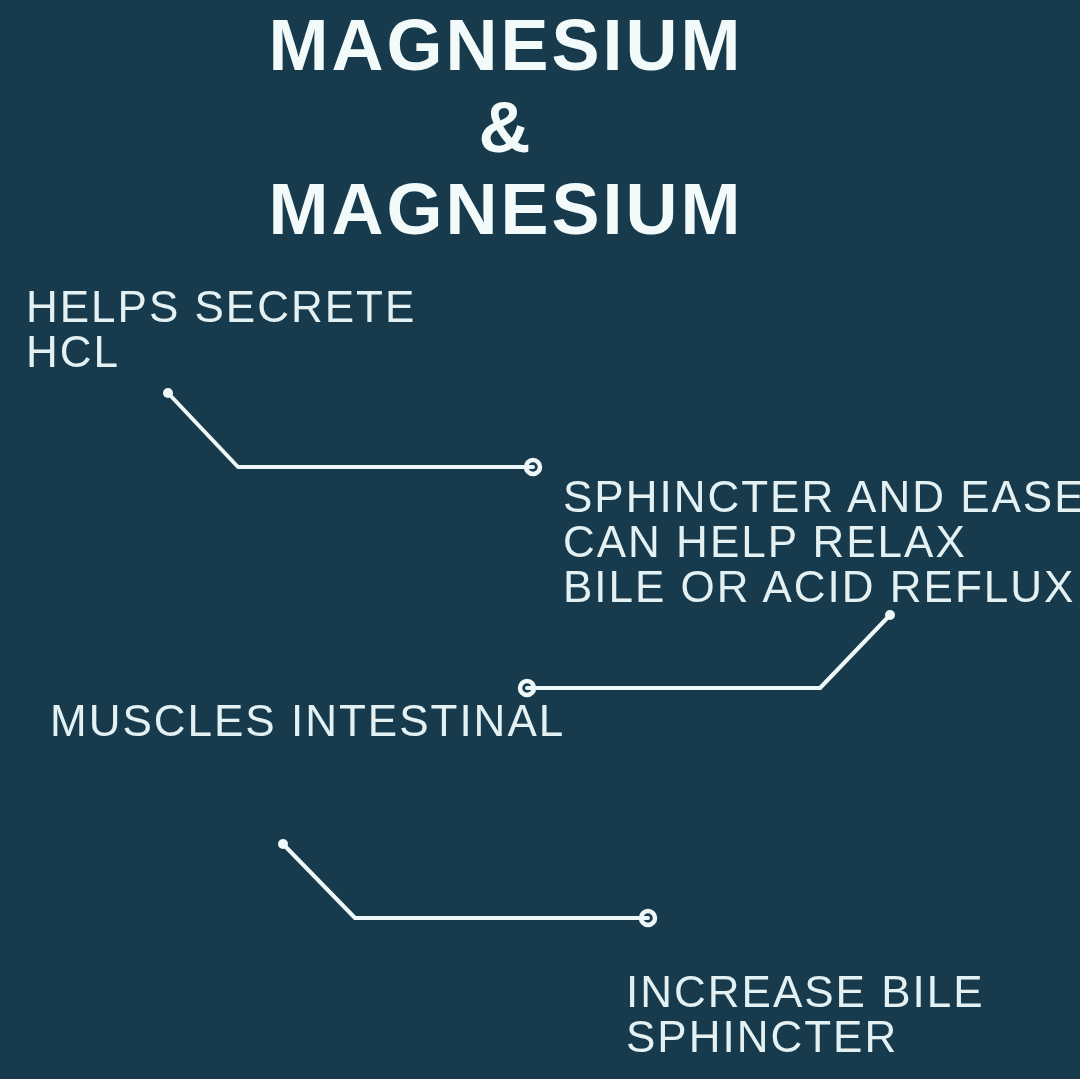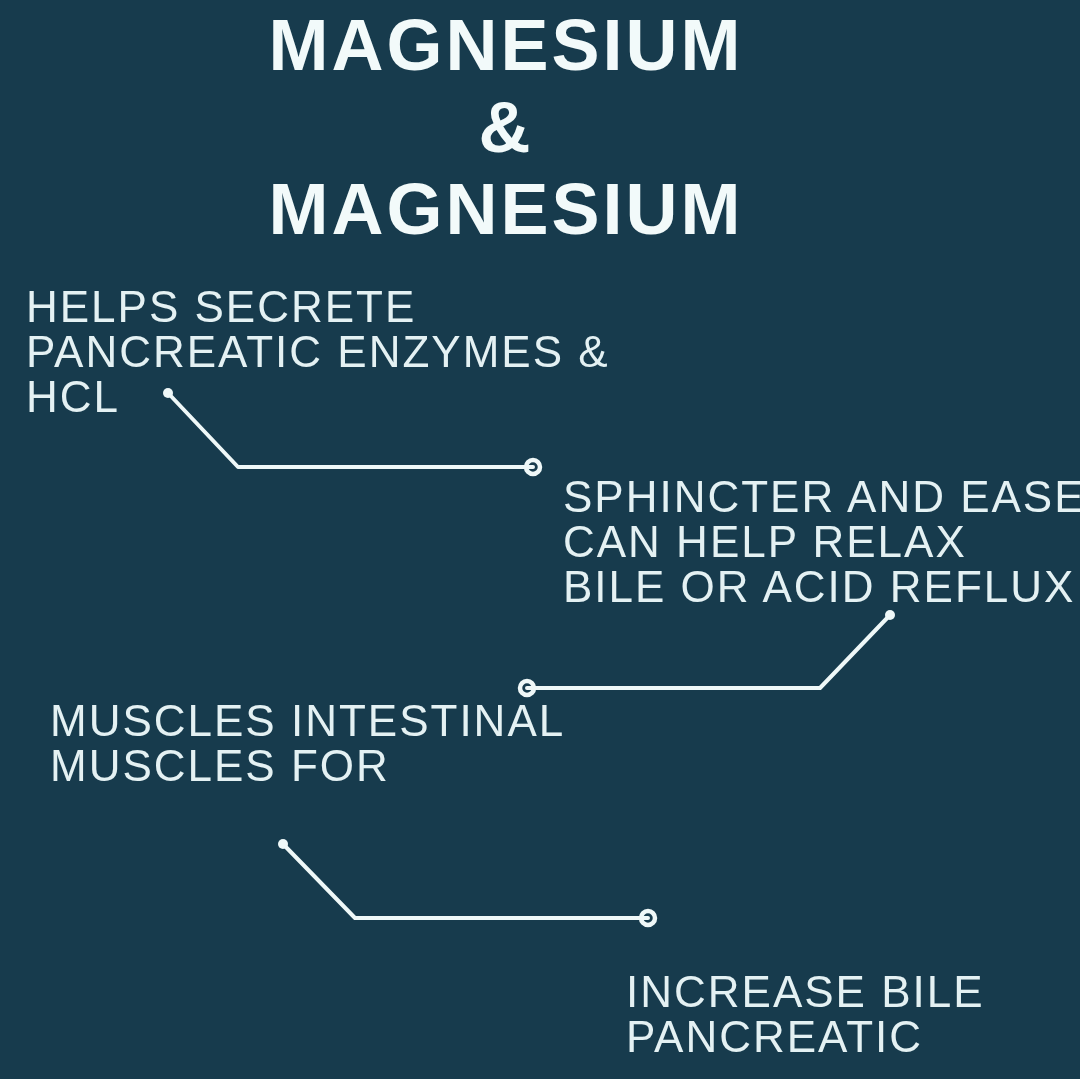--- a/index.html
+++ b/index.html
@@ -86,33 +86,31 @@
       <polyline points="890,615 820,688 527,688" class="connector-line"></polyline>
       <circle cx="890" cy="615" r="5" class="connector-dot"></circle>
       <circle cx="527" cy="688" r="7" class="connector-ring"></circle>
       <polyline points="283,844 355,918 648,918" class="connector-line"></polyline>
       <circle cx="283" cy="844" r="5" class="connector-dot"></circle>
       <circle cx="648" cy="918" r="7" class="connector-ring"></circle>
     </svg>
 
   <div class="note note-pancreatic">
     <div>HELPS SECRETE</div>
-    <div>PANCREATIC ENZYMES &amp;</div>
     <div>HCL</div>
   </div>
 
   <div class="note note-sphincter">
     <div>SPHINCTER AND EASE</div>
     <div>CAN HELP RELAX</div>
     <div>BILE OR ACID REFLUX</div>
   </div>
 
   <div class="note note-intestinal">
     <div>MUSCLES INTESTINAL</div>
-    <div>MUSCLES FOR</div>
   </div>
 
   <div class="note note-bile">
     <div>INCREASE BILE</div>
-    <div>PANCREATIC</div>
+    <div>SPHINCTER</div>
   </div>
 
 </div>
 
 </body></html>

